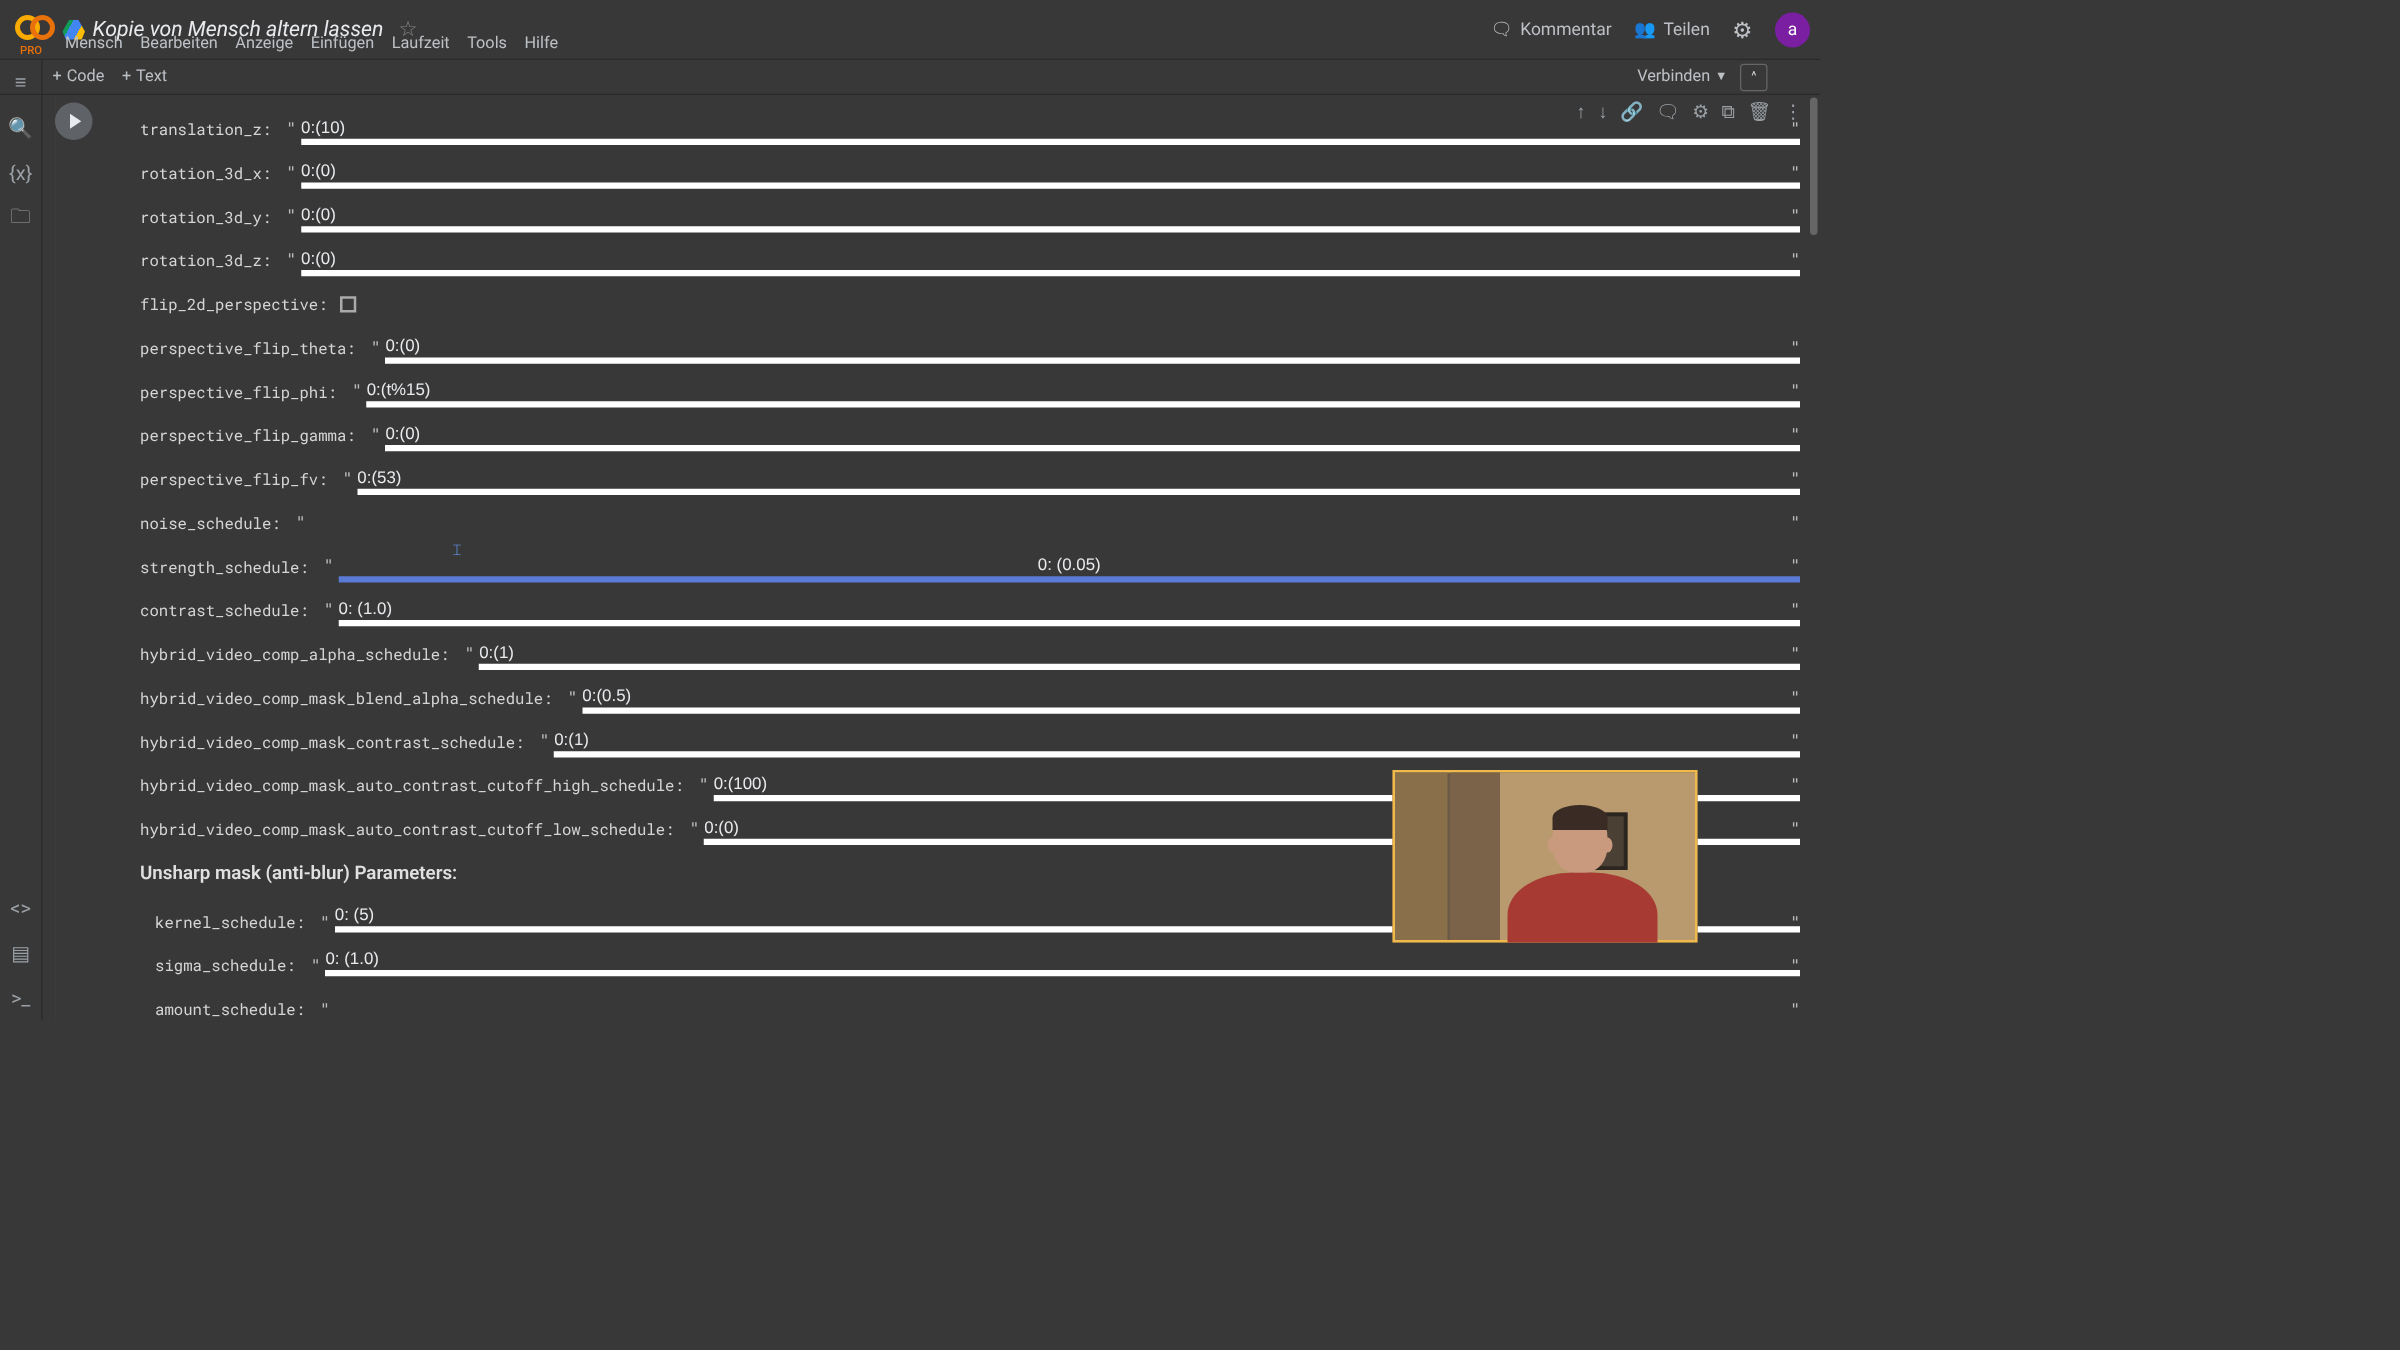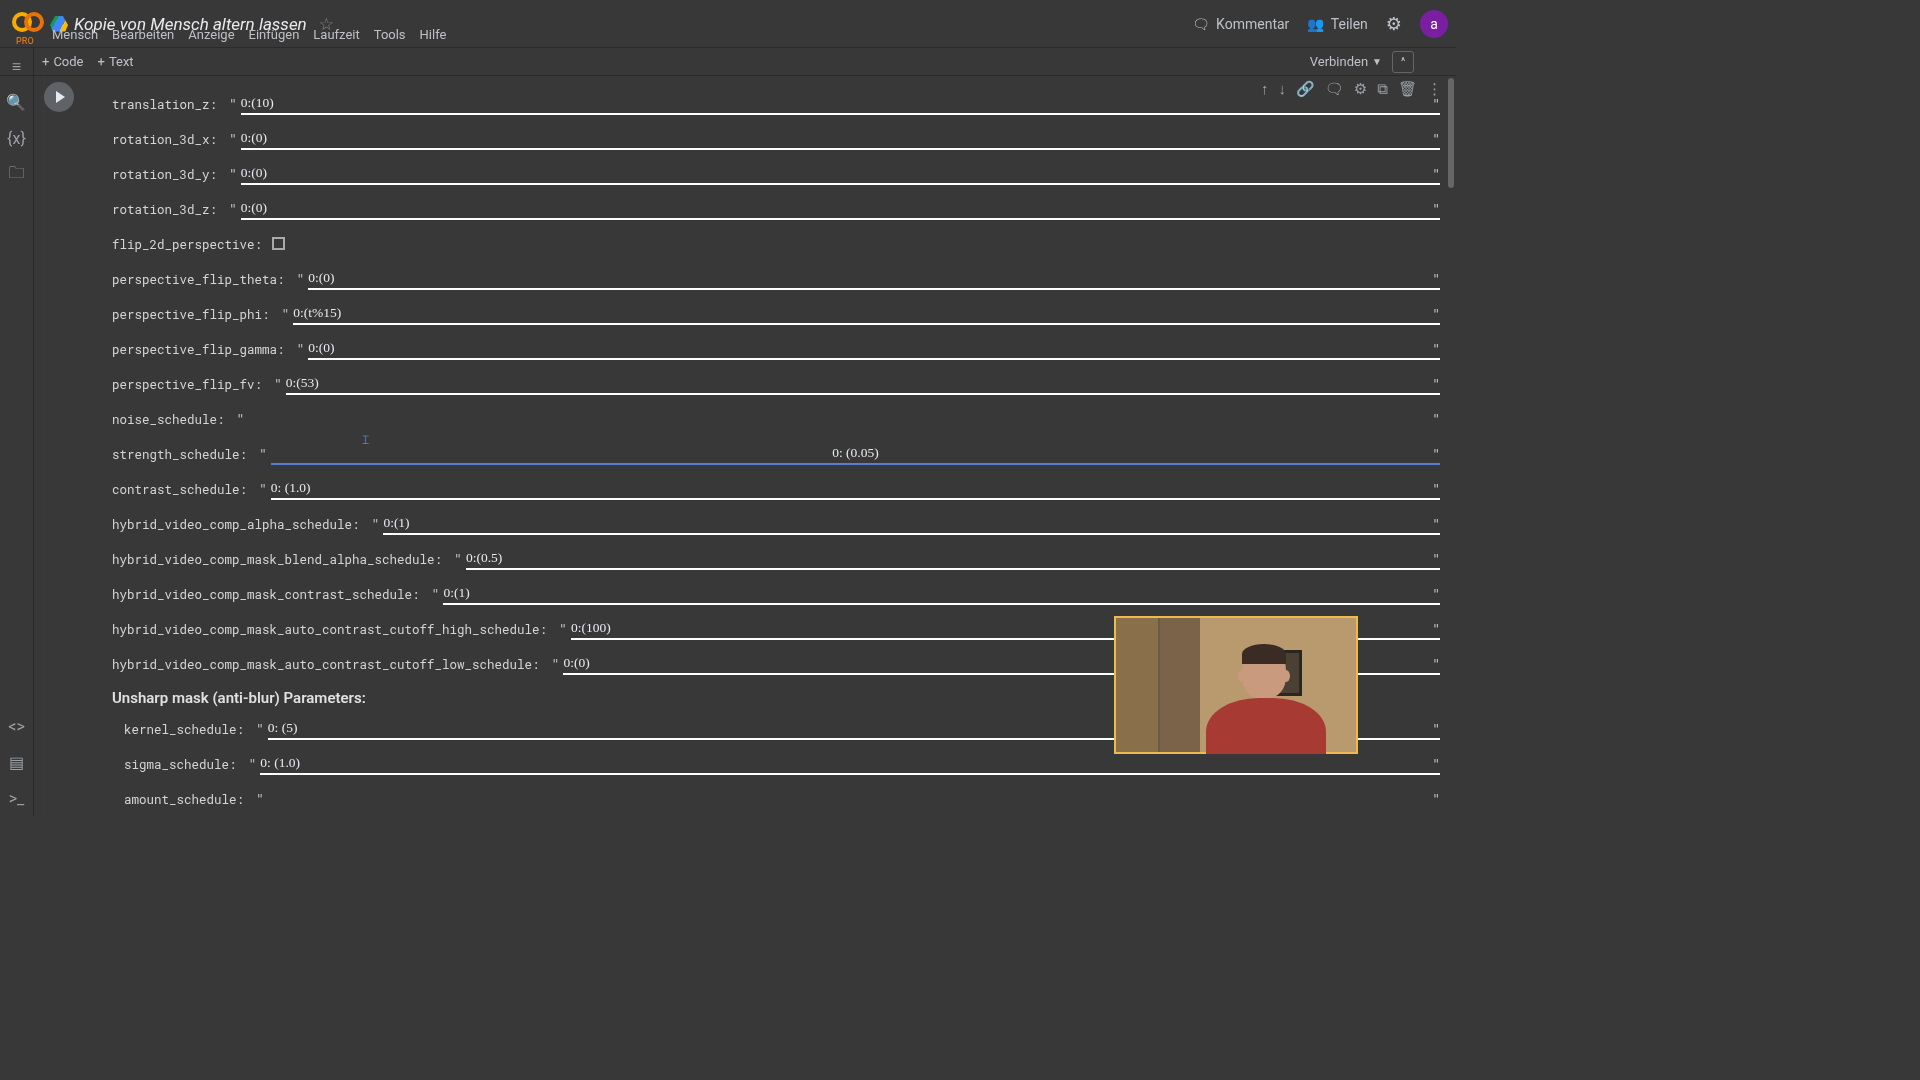--- a/index.html
+++ b/index.html
@@ -150,46 +150,46 @@
 }
 .quote {
   font-family: monospace;
   color: #bbb;
   padding: 0 4px;
 }
 .text-input {
   flex: 1;
   background: transparent;
   border: none;
-  border-bottom: 2px solid #ffffff;
+  border-bottom: 5px solid #ffffff;
   color: #e8eaed;
   font-size: 13.5px;
   padding: 2px 0;
   outline: none;
-  font-family: Liberation Serif, serif;
+  font-family: Liberation Sans, sans-serif;
 }
 .text-input.focused { border-bottom-color: #5a7bd6; text-align: center; }
 .quote-right {
   position: absolute;
   right: 0;
   font-family: monospace;
   color: #bbb;
 }
 .checkbox {
   width: 13px; height: 13px;
   border: 2px solid #aaa;
   margin-left: 10px;
 }
 .section-head {
   font-size: 15px;
   font-weight: 600;
   color: #e0e0e0;
   padding: 8px 0 4px 0;
 }
-.indent { padding-left: 12px; }
+.indent { padding-left: 12px; align-items: flex-end; }
 .selection-caret {
   position: absolute;
   font-size: 12px;
   color: #6aa2ff;
   pointer-events: none;
 }
 .webcam {
   position: absolute;
   right: 98px;
   bottom: 62px;

